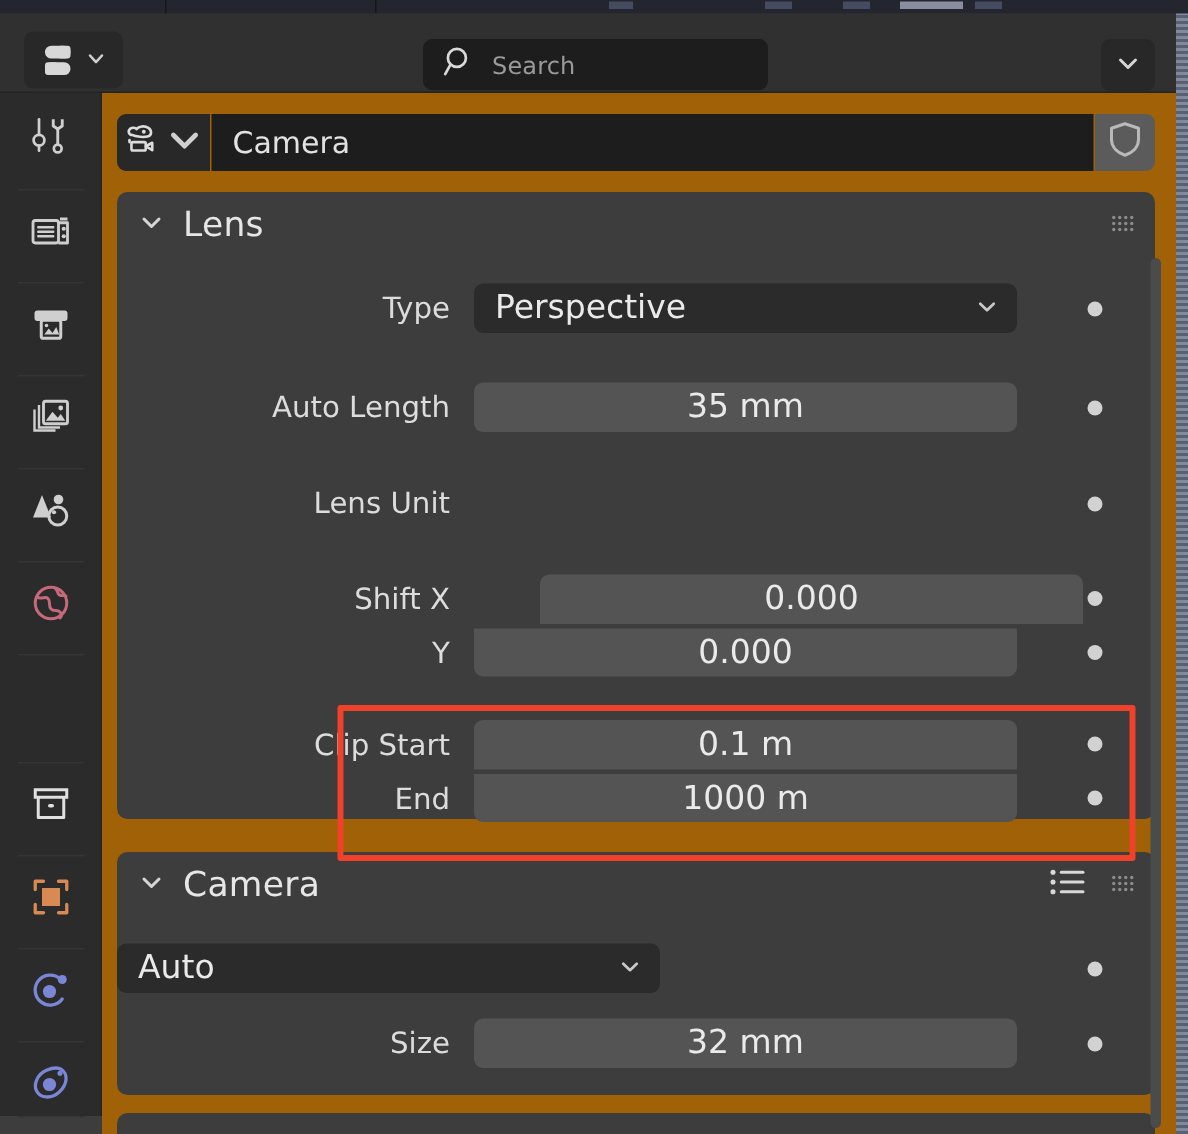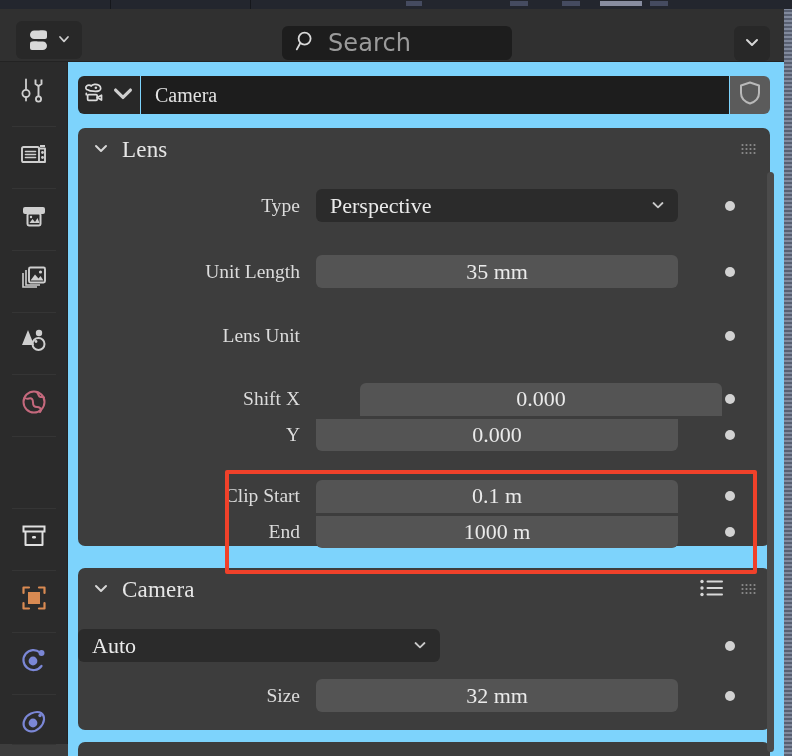--- a/index.html
+++ b/index.html
@@ -87,21 +87,21 @@
     width: 230px; height: 34px;
     background: #1d1d1d;
     border-radius: 6px;
     display: flex;
     align-items: center;
     padding-left: 13px;
     gap: 11px;
   }
   .search-placeholder {
     color: #9a9a9a;
-    font-size: 24px;
+    font-size: 16px;
     letter-spacing: .1px;
   }
 
   .header-dropdown {
     position: absolute;
     left: 734px; top: 17px;
     width: 36px; height: 35px;
     background: #282828;
     border-radius: 6px;
     display: flex;
@@ -135,23 +135,22 @@
   .tab.active {
     background: #3d3d3d;
   }
   .tab svg { width: 30px; height: 30px; display: block; }
 
   
   .main {
     position: absolute;
     left: 68px; top: 62px;
     width: 716px; height: 694px;
-    background: #7dd3fc;
+    background: #a16207;
     overflow: hidden;
-    font-family: Liberation Serif, serif;
   }
 
   
   .idrow {
     position: absolute;
     left: 10px; top: 14px;
     width: 692px; height: 38px;
     display: flex;
     align-items: center;
   }
@@ -541,21 +540,21 @@
           <span class="chev-r">
             <svg width="16" height="16" viewBox="0 0 16 16">
               <path d="M3.5 6 L8 10.3 L12.5 6" fill="none" stroke="#c9c9c9" stroke-width="1.8" stroke-linecap="round" stroke-linejoin="round"></path>
             </svg>
           </span>
         </div>
         <div class="decorator"></div>
       </div>
 
       <div class="prow" style="margin-top:27px">
-        <div class="plabel">Unit Length</div>
+        <div class="plabel">Auto Length</div>
         <div class="pfield slider">
           <span>35 mm</span>
         </div>
         <div class="decorator"></div>
       </div>
 
       <div class="prow" style="margin-top:25px">
         <div class="plabel">Lens Unit</div>
         <div class="decorator"></div>
       </div>

